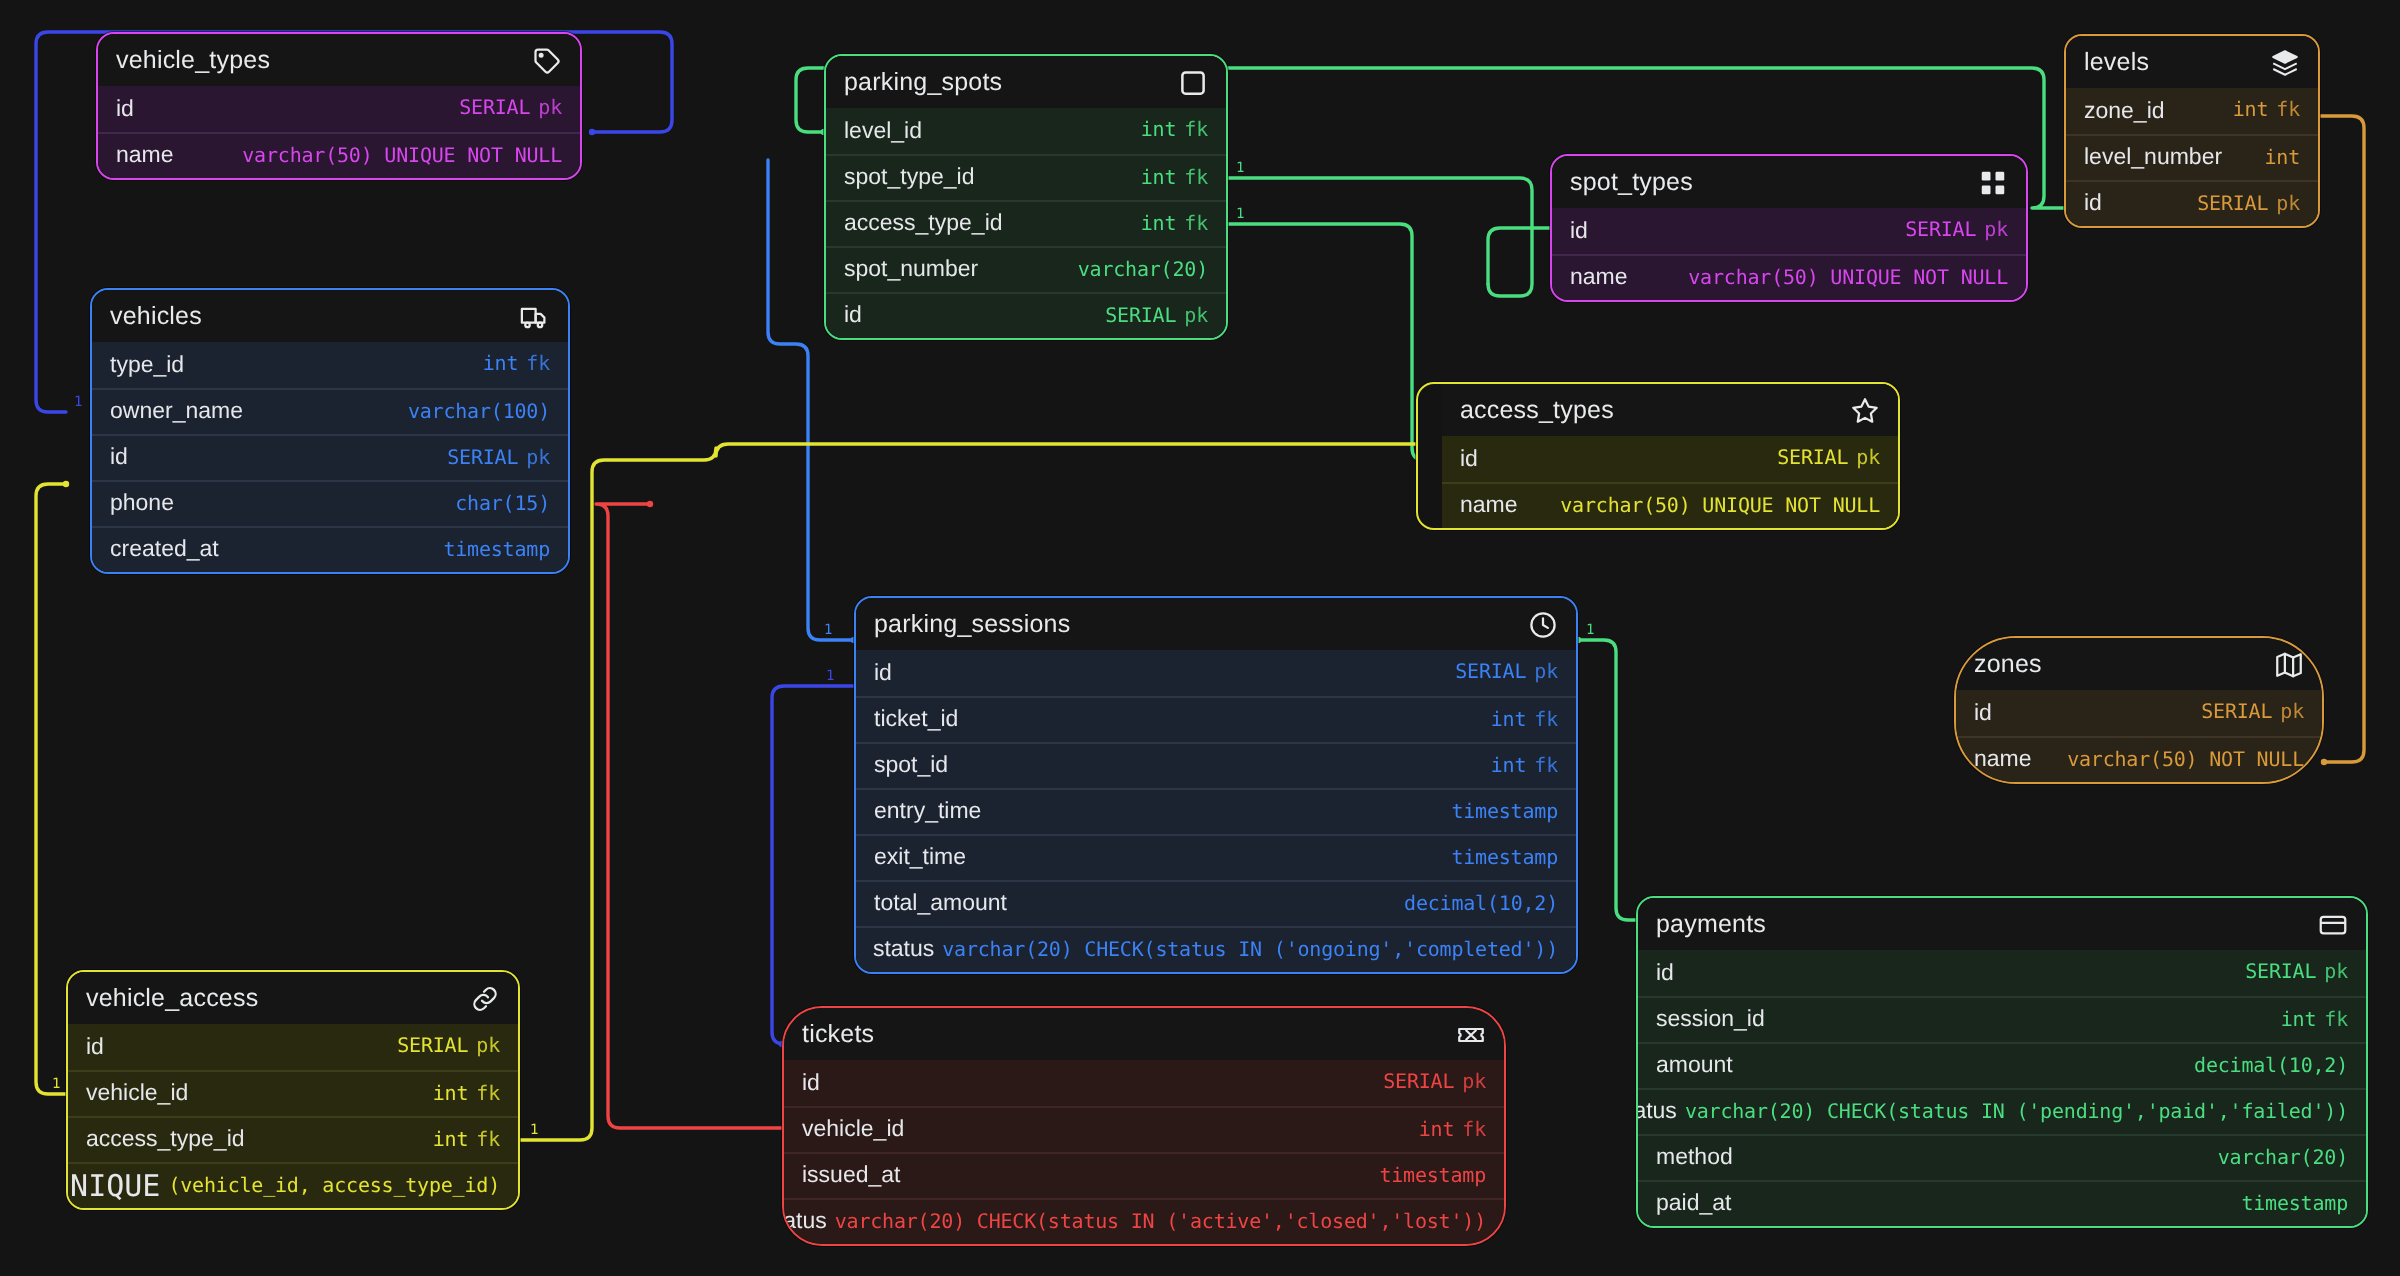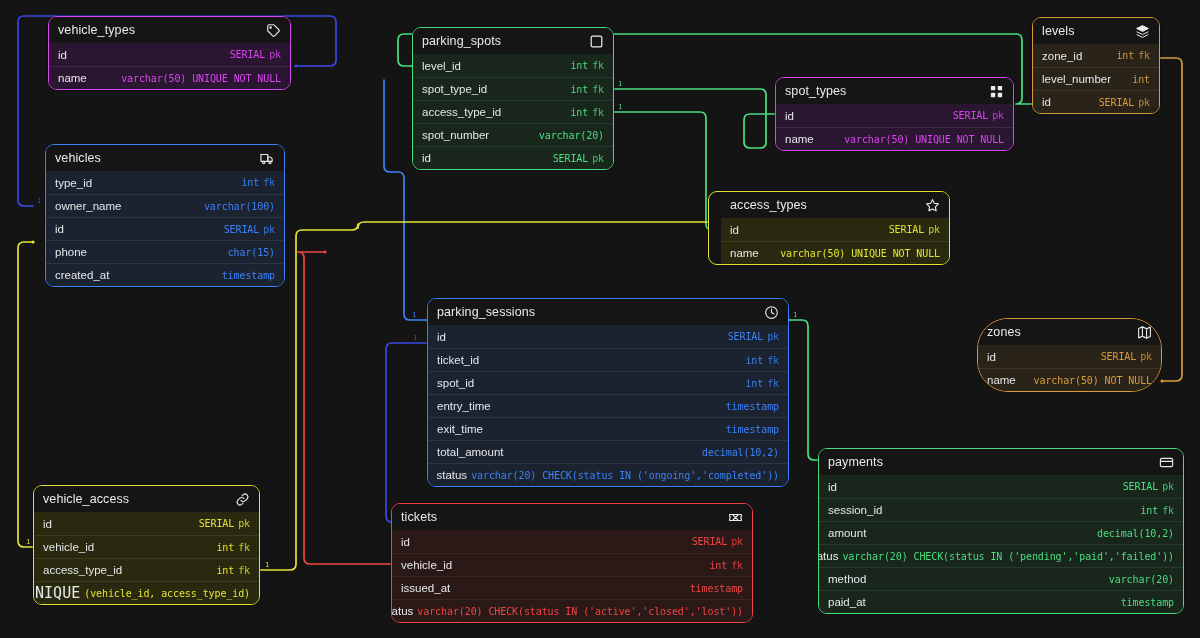--- a/index.html
+++ b/index.html
@@ -369,21 +369,21 @@
             <span class="fname">access_type_id</span>
             <span class="ftype" style="margin-left: auto;">int</span>
             <span class="ftype fkey">fk</span>
           </div>
           <div class="row constraint">
             <span class="fname">UNIQUE</span>
             <span class="ftype" style="margin-left: auto;">(vehicle_id, access_type_id)</span>
           </div>
         </div>
       </div>
-      <div class="table" style="left: 391px; top: 503px; width: 362px; --c: #ef4444; --rowbg: #2b1918; --sep: #3f2524;">
+      <div class="table" style="left: 391px; top: 503px; width: 362px; border-radius: 20px; --c: #ef4444; --rowbg: #2b1918; --sep: #3f2524;">
         <div class="thead">
           <span class="tname">tickets</span>
           <span class="ticon">
             <svg viewBox="0 0 24 24" fill="none" stroke="#e9eaec" stroke-width="1.8" stroke-linejoin="round">
               <path d="M2.6 7.2h18.8v3.2a1.7 1.7 0 0 0 0 3.2v3.2H2.6v-3.2a1.7 1.7 0 0 0 0-3.2z"></path>
               <path d="M8.2 8.4l7.6 7.2M15.8 8.4 8.2 15.6" stroke-linecap="round"></path>
             </svg>
           </span>
         </div>
         <div class="rows">

